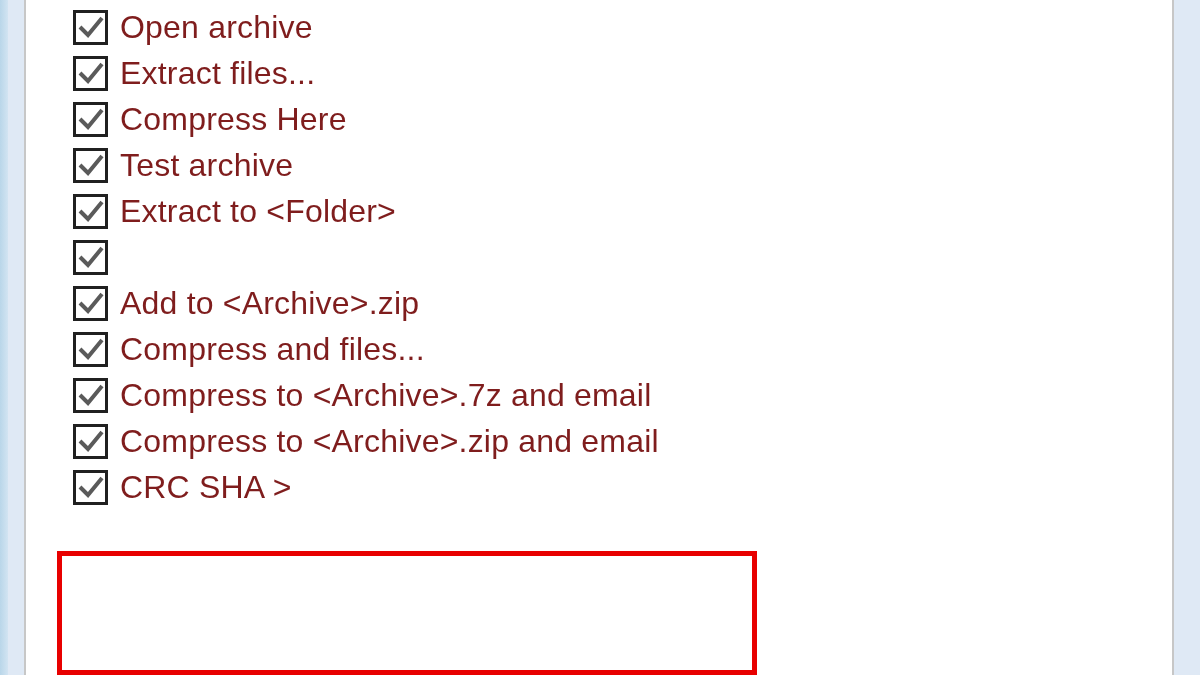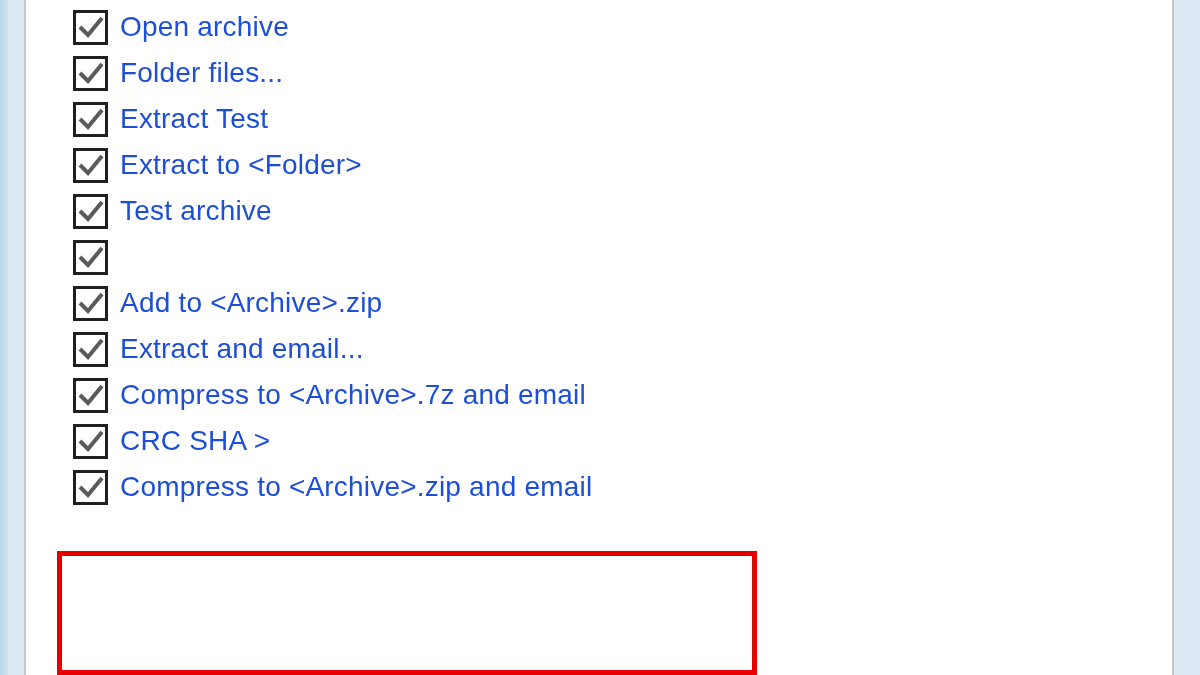--- a/index.html
+++ b/index.html
@@ -65,22 +65,22 @@
     }
     .checkbox svg polyline {
       fill: none;
       stroke: #5a5a5a;
       stroke-width: 4;
       stroke-linecap: butt;
       stroke-linejoin: miter;
     }
 
     .label {
-      font-size: 28px;
-      color: #1d4ed8;
+      font-size: 32px;
+      color: #7f1d1d;
       letter-spacing: 0.2px;
       white-space: nowrap;
       text-align: center;
     }
 
     .highlight-box {
       position: absolute;
       border: 5px solid #e80000;
       pointer-events: none;
     }
@@ -102,101 +102,101 @@
         <span class="label">Open archive</span>
       </div>
 
 
       <div class="item">
         <span class="checkbox">
           <svg viewBox="0 0 28 28">
               <polyline points="3,14 11,22 25,5"></polyline>
             </svg>
         </span>
-        <span class="label">Folder files...</span>
-      </div>
-
-      <div class="item">
-        <span class="checkbox">
-          <svg viewBox="0 0 28 28">
-              <polyline points="3,14 11,22 25,5"></polyline>
-            </svg>
-        </span>
-        <span class="label">Extract Test</span>
+        <span class="label">Extract files...</span>
+      </div>
+
+      <div class="item">
+        <span class="checkbox">
+          <svg viewBox="0 0 28 28">
+              <polyline points="3,14 11,22 25,5"></polyline>
+            </svg>
+        </span>
+        <span class="label">Compress Here</span>
+      </div>
+
+      <div class="item">
+        <span class="checkbox">
+          <svg viewBox="0 0 28 28">
+              <polyline points="3,14 11,22 25,5"></polyline>
+            </svg>
+        </span>
+        <span class="label">Test archive</span>
       </div>
 
       <div class="item">
         <span class="checkbox">
           <svg viewBox="0 0 28 28">
               <polyline points="3,14 11,22 25,5"></polyline>
             </svg>
         </span>
         <span class="label">Extract to &lt;Folder&gt;</span>
       </div>
 
       <div class="item">
         <span class="checkbox">
           <svg viewBox="0 0 28 28">
               <polyline points="3,14 11,22 25,5"></polyline>
             </svg>
         </span>
-        <span class="label">Test archive</span>
-      </div>
-
-      <div class="item">
-        <span class="checkbox">
-          <svg viewBox="0 0 28 28">
-              <polyline points="3,14 11,22 25,5"></polyline>
-            </svg>
-        </span>
       </div>
 
 
       <div class="item">
         <span class="checkbox">
           <svg viewBox="0 0 28 28">
               <polyline points="3,14 11,22 25,5"></polyline>
             </svg>
         </span>
         <span class="label">Add to &lt;Archive&gt;.zip</span>
       </div>
 
       <div class="item">
         <span class="checkbox">
           <svg viewBox="0 0 28 28">
               <polyline points="3,14 11,22 25,5"></polyline>
             </svg>
         </span>
-        <span class="label">Extract and email...</span>
+        <span class="label">Compress and files...</span>
       </div>
 
       <div class="item">
         <span class="checkbox">
           <svg viewBox="0 0 28 28">
               <polyline points="3,14 11,22 25,5"></polyline>
             </svg>
         </span>
         <span class="label">Compress to &lt;Archive&gt;.7z and email</span>
       </div>
 
       <div class="item">
         <span class="checkbox">
           <svg viewBox="0 0 28 28">
               <polyline points="3,14 11,22 25,5"></polyline>
             </svg>
         </span>
+        <span class="label">Compress to &lt;Archive&gt;.zip and email</span>
+      </div>
+
+      <div class="item">
+        <span class="checkbox">
+          <svg viewBox="0 0 28 28">
+              <polyline points="3,14 11,22 25,5"></polyline>
+            </svg>
+        </span>
         <span class="label">CRC SHA &gt;</span>
-      </div>
-
-      <div class="item">
-        <span class="checkbox">
-          <svg viewBox="0 0 28 28">
-              <polyline points="3,14 11,22 25,5"></polyline>
-            </svg>
-        </span>
-        <span class="label">Compress to &lt;Archive&gt;.zip and email</span>
       </div>
 
     </div>
   </div>
 </div>
 
 <div class="highlight-box" style="left: 57px; top: 551px; width: 700px; height: 124px;"></div>
 
 </body></html>

